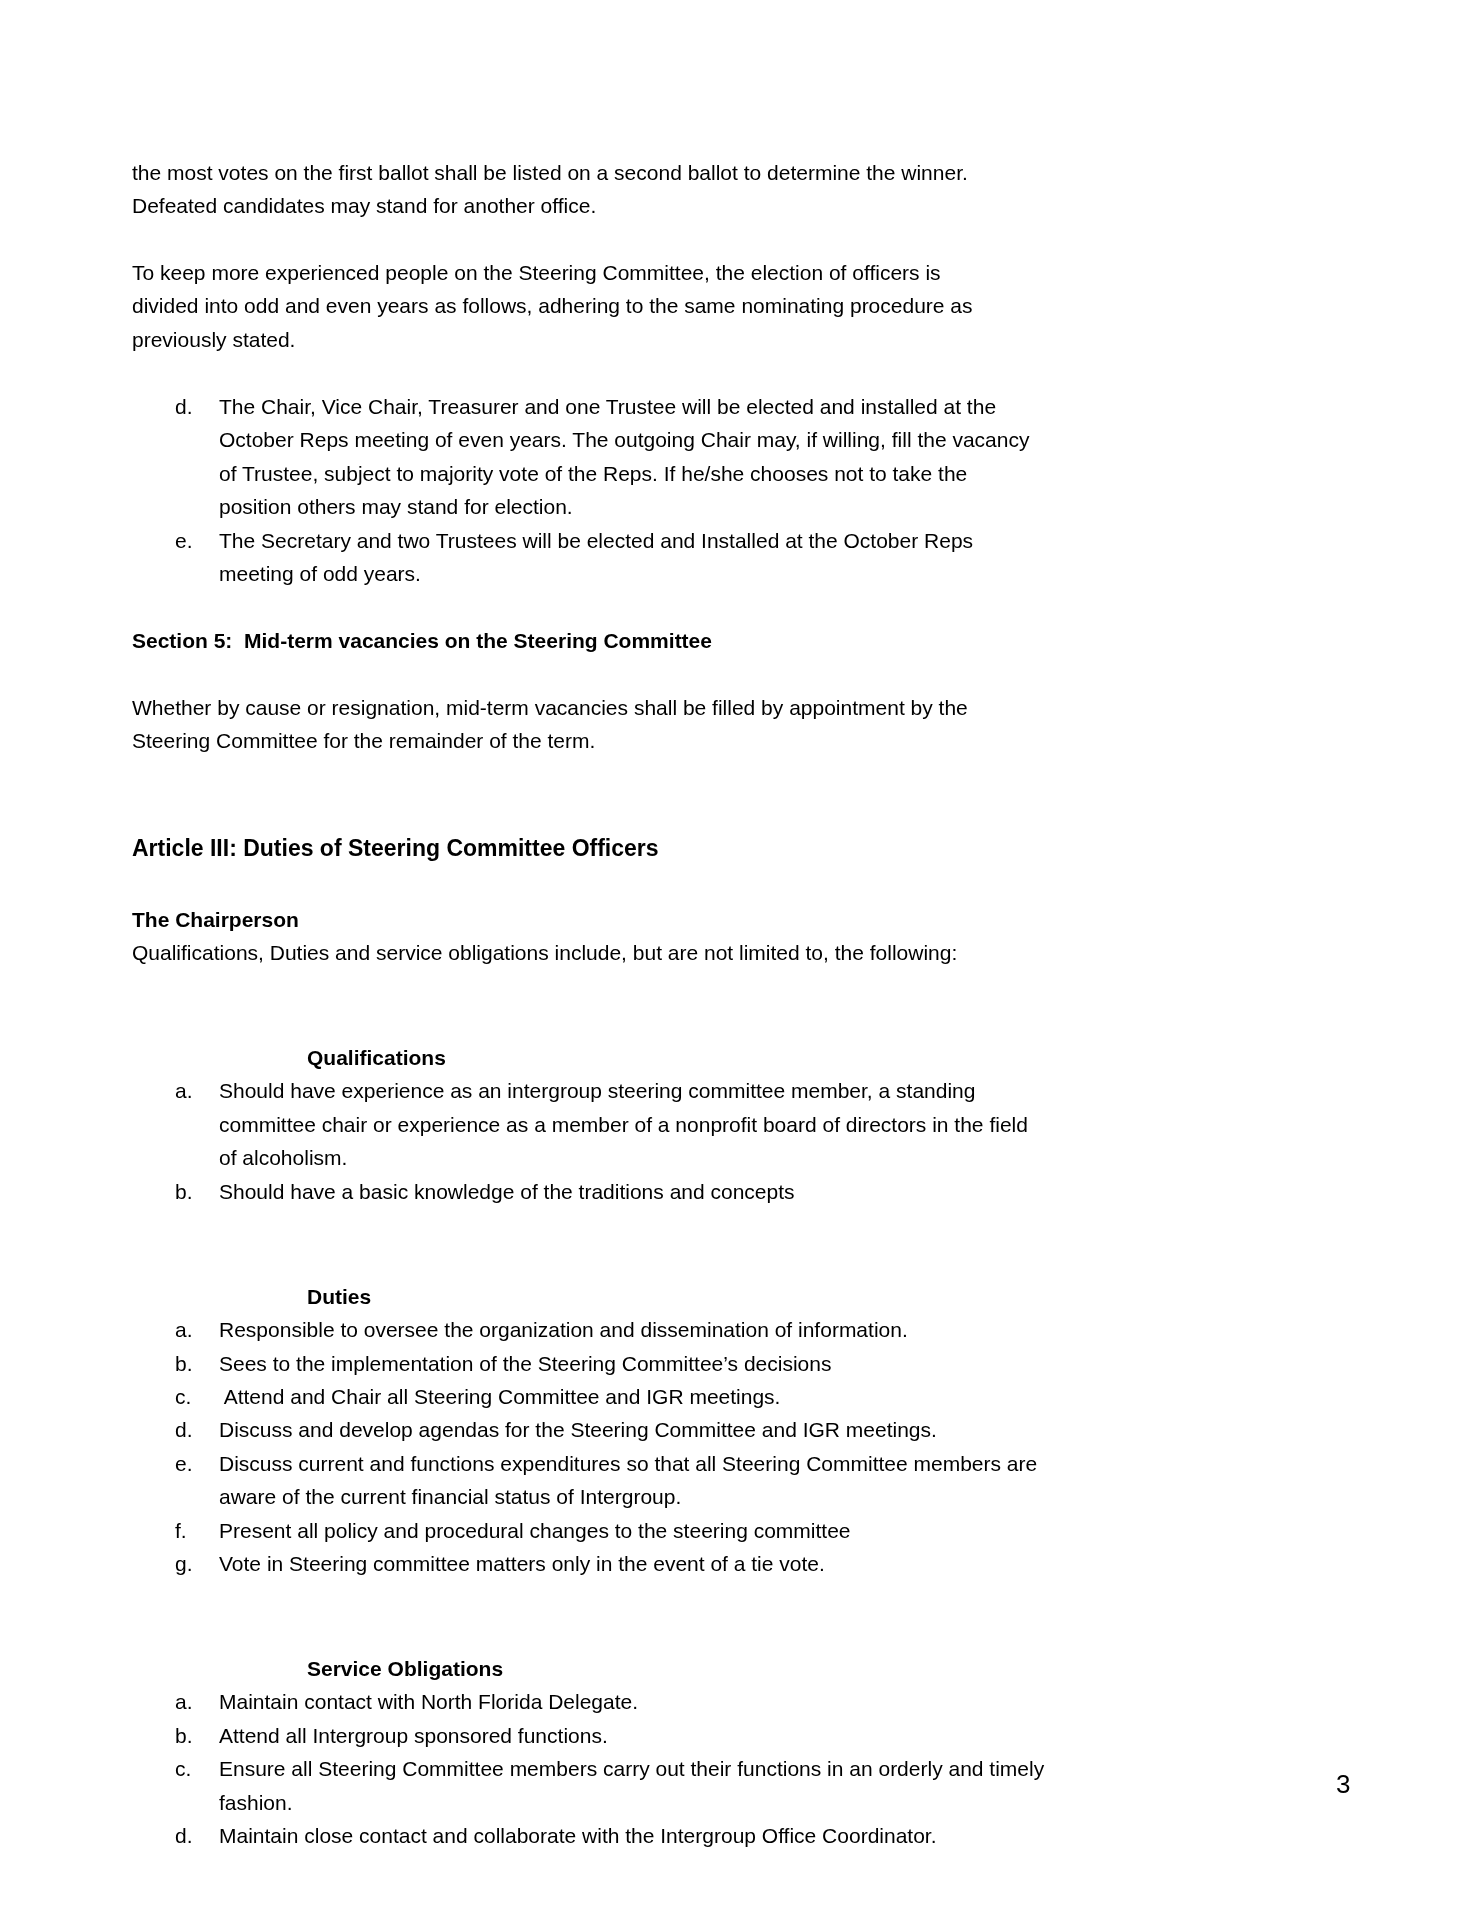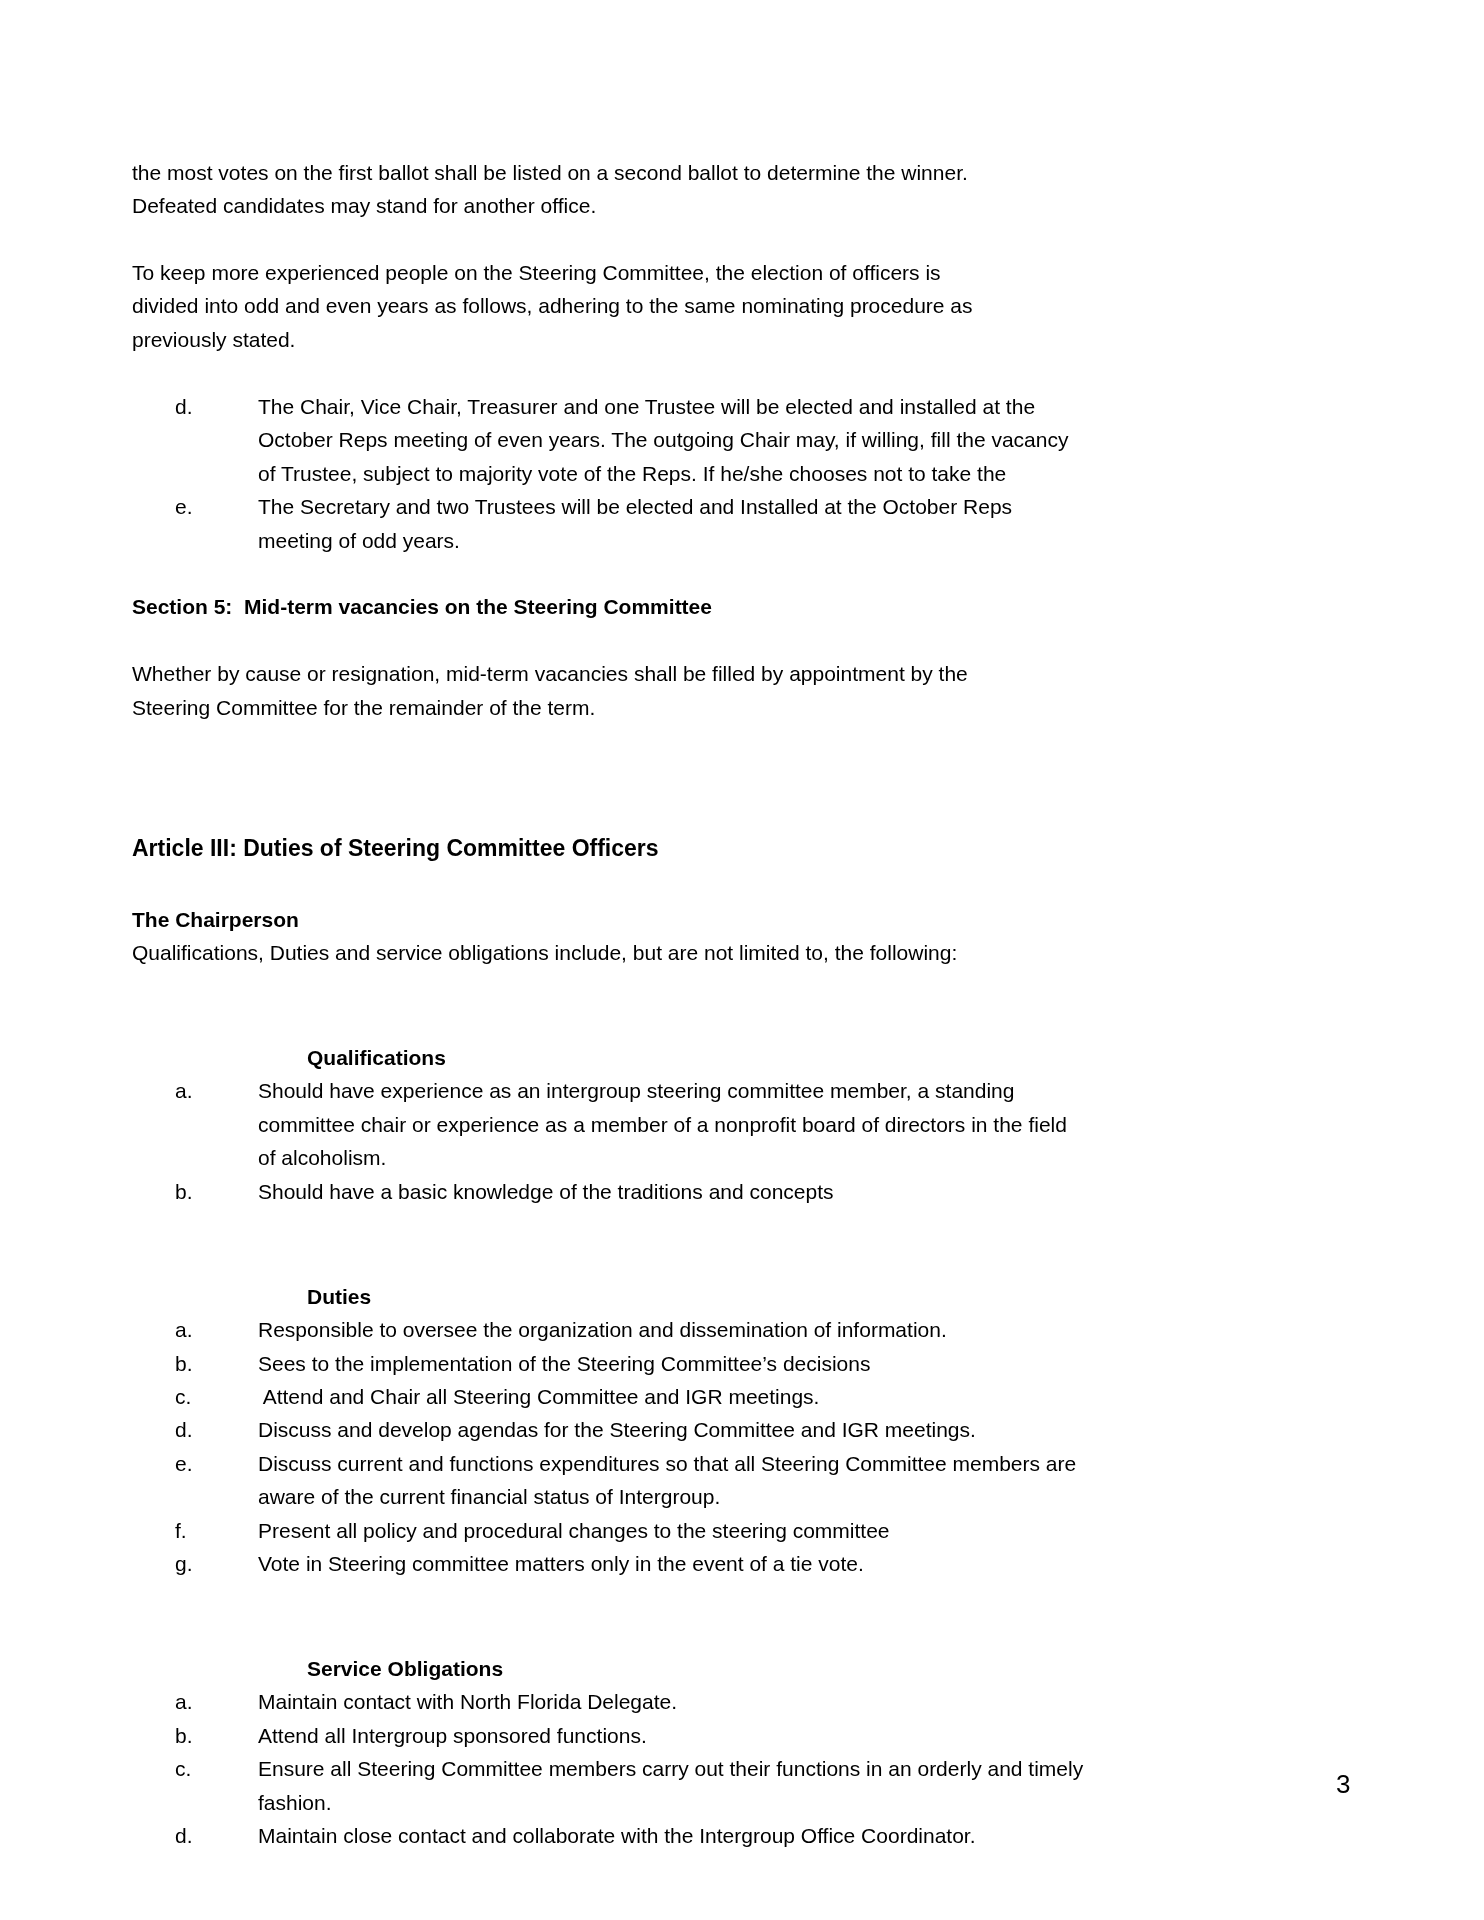--- a/index.html
+++ b/index.html
@@ -4,21 +4,21 @@
 <style>
   html, body { margin: 0; padding: 0; background: #ffffff; }
   body { width: 1484px; height: 1920px; position: relative; overflow: hidden;
          font-family: "Liberation Sans", sans-serif; color: #000; }
   .flow { position: absolute; left: 132px; width: 1260px; font-size: 21px; line-height: 33.45px; }
   .line { height: 33.45px; white-space: pre; }
   .blank { height: 33.45px; }
   .bold { font-weight: bold; }
   .li { position: relative; padding-left: 87px; }
   .li .lbl { position: absolute; left: 43px; top: 0; }
-  .li .txt { display: block; margin-left: 39px; }
+  .li .txt { display: block; }
   .sub { padding-left: 175px; font-weight: bold; margin-top: 38px; }
   #top-flow { top: 155.7px; }
   #article-title { position: absolute; left: 132px; top: 828px; font-size: 23px; line-height: 40px;
                    font-weight: bold; white-space: pre; }
   #bottom-flow { top: 902.7px; }
   #page-number { position: absolute; left: 1336px; top: 1768px; font-size: 26px; line-height: 33px; }
 </style>
 </head>
 <body>
 
@@ -36,20 +36,21 @@
     <div class="line">previously stated.</div>
   </div>
   <div class="blank"></div>
 
   <div>
     <div class="li">
       <span class="lbl">d.</span>
       <span class="txt line">The Chair, Vice Chair, Treasurer and one Trustee will be elected and installed at the</span>
       <span class="txt line">October Reps meeting of even years. The outgoing Chair may, if willing, fill the vacancy</span>
       <span class="txt line">of Trustee, subject to majority vote of the Reps. If he/she chooses not to take the</span>
+      <span class="txt line">position others may stand for election.</span>
     </div>
     <div class="li">
       <span class="lbl">e.</span>
       <span class="txt line">The Secretary and two Trustees will be elected and Installed at the October Reps</span>
       <span class="txt line">meeting of odd years.</span>
     </div>
   </div>
   <div class="blank"></div>
 
   <div class="line bold">Section 5:  Mid-term vacancies on the Steering Committee</div>

